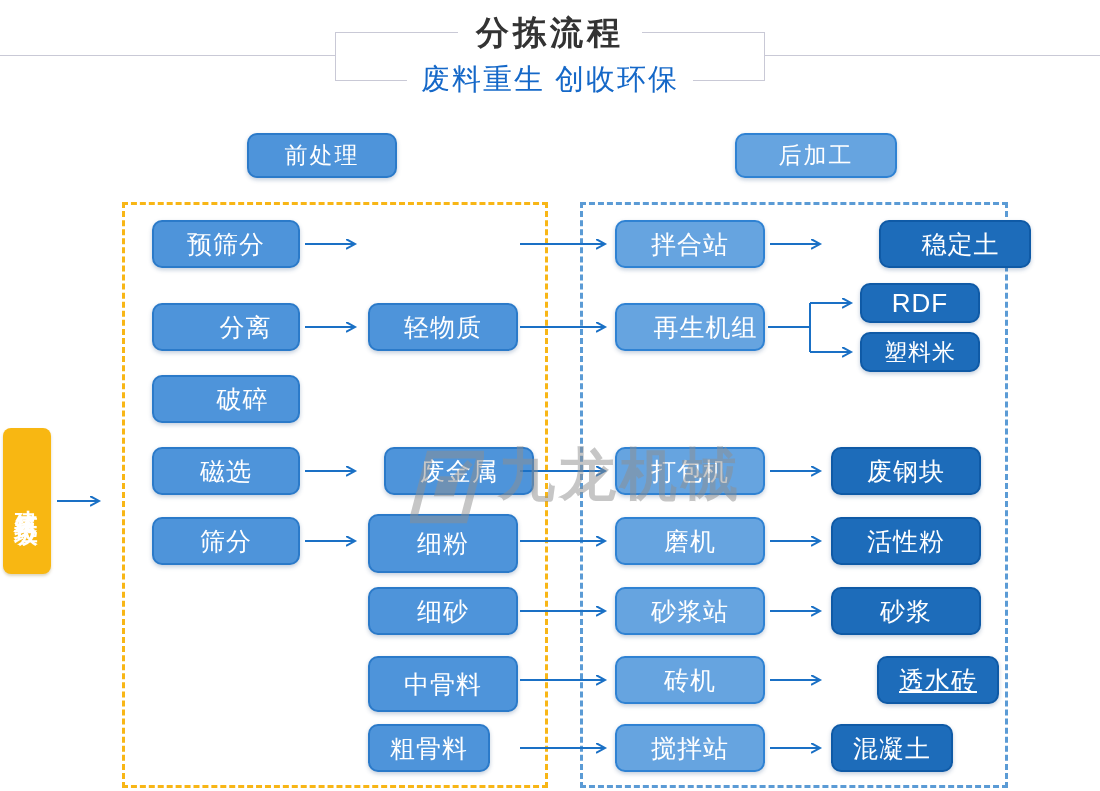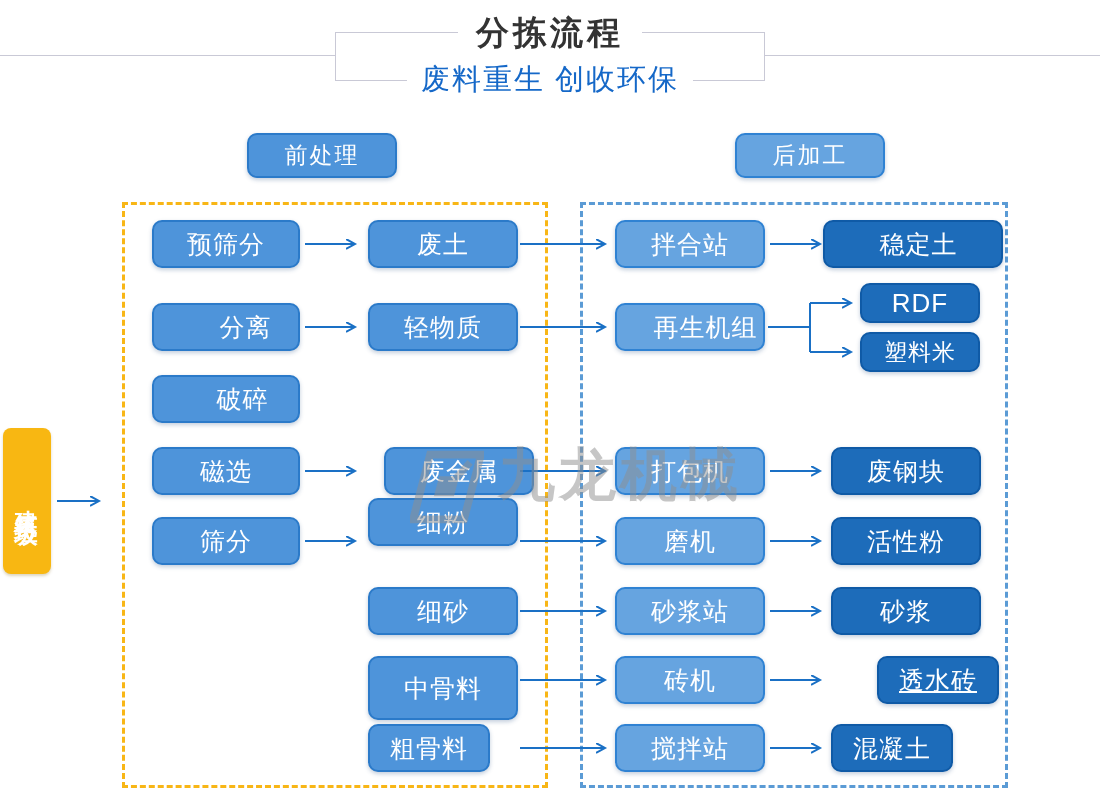--- a/index.html
+++ b/index.html
@@ -54,50 +54,49 @@
 
 <div id="canvas">
 
   <div class="wing left"></div>
   <div class="wing right"></div>
   <div class="title-frame"></div>
   <div class="main-title">分拣流程</div>
   <div class="sub-title">废料重生 创收环保</div>
 
   <div class="node mid stage" style="left:247px;top:133px;width:150px;height:45px;">前处理</div>
-  <div class="node light stage" style="left:735px;top:133px;width:150px;height:45px;">后加工</div>
+  <div class="node light stage" style="left:735px;top:133px;width:162px;height:45px;">后加工</div>
 
   <div class="panel pre"></div>
   <div class="panel post"></div>
 
   <div class="source">建筑垃圾</div>
 
   <div class="node mid" style="left:152px;top:220px;width:148px;height:48px;">预筛分</div>
   <div class="node mid" style="left:152px;top:303px;width:148px;height:48px;padding-left:39px;">分离</div>
   <div class="node mid" style="left:152px;top:375px;width:148px;height:48px;padding-left:33px;">破碎</div>
   <div class="node mid" style="left:152px;top:447px;width:148px;height:48px;">磁选</div>
   <div class="node mid" style="left:152px;top:517px;width:148px;height:48px;">筛分</div>
 
-  <div class="node mid" style="left:368px;top:220px;width:150px;height:48px;">废土</div>
   <div class="node mid" style="left:368px;top:303px;width:150px;height:48px;">轻物质</div>
   <div class="node mid" style="left:384px;top:447px;width:150px;height:48px;">废金属</div>
-  <div class="node mid" style="left:368px;top:498px;width:150px;height:48px;">细粉</div>
+  <div class="node mid" style="left:368px;top:514px;width:150px;height:59px;">细粉</div>
   <div class="node mid" style="left:368px;top:587px;width:150px;height:48px;">细砂</div>
-  <div class="node mid" style="left:368px;top:656px;width:150px;height:64px;">中骨料</div>
+  <div class="node mid" style="left:368px;top:656px;width:150px;height:56px;">中骨料</div>
   <div class="node mid" style="left:368px;top:724px;width:122px;height:48px;">粗骨料</div>
 
   <div class="node light" style="left:615px;top:220px;width:150px;height:48px;">拌合站</div>
   <div class="node light" style="left:615px;top:303px;width:150px;height:48px;padding-left:31px;">再生机组</div>
   <div class="node light" style="left:615px;top:447px;width:150px;height:48px;">打包机</div>
   <div class="node light" style="left:615px;top:517px;width:150px;height:48px;">磨机</div>
   <div class="node light" style="left:615px;top:587px;width:150px;height:48px;">砂浆站</div>
   <div class="node light" style="left:615px;top:656px;width:150px;height:48px;">砖机</div>
   <div class="node light" style="left:615px;top:724px;width:150px;height:48px;">搅拌站</div>
 
-  <div class="node dark" style="left:823px;top:220px;width:180px;height:48px;padding-left:11px;">稳定土</div>
+  <div class="node dark" style="left:879px;top:220px;width:152px;height:48px;padding-left:11px;">稳定土</div>
   <div class="node dark" style="left:860px;top:283px;width:120px;height:40px;font-size:26px;">RDF</div>
   <div class="node dark" style="left:860px;top:332px;width:120px;height:40px;font-size:23px;">塑料米</div>
   <div class="node dark" style="left:831px;top:447px;width:150px;height:48px;">废钢块</div>
   <div class="node dark" style="left:831px;top:517px;width:150px;height:48px;">活性粉</div>
   <div class="node dark" style="left:831px;top:587px;width:150px;height:48px;">砂浆</div>
   <div class="node dark" style="left:877px;top:656px;width:122px;height:48px;text-decoration:underline;">透水砖</div>
   <div class="node dark" style="left:831px;top:724px;width:122px;height:48px;">混凝土</div>
 
   <svg id="arrows" width="1100" height="791">
     <defs>

